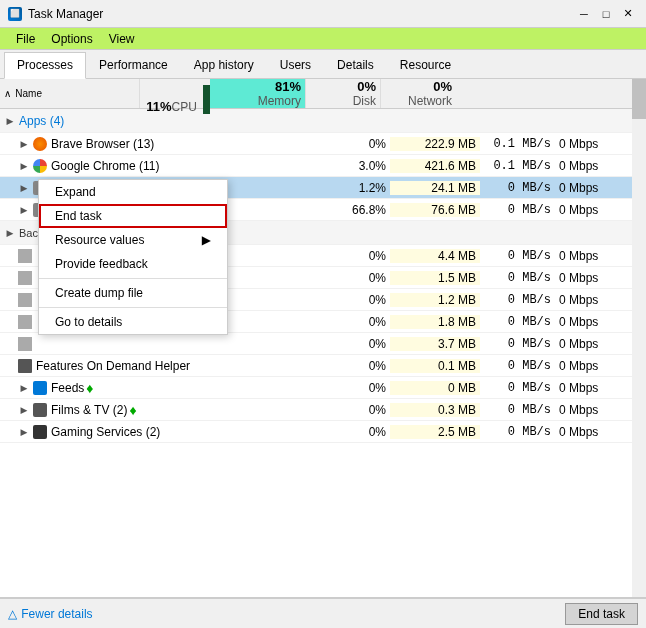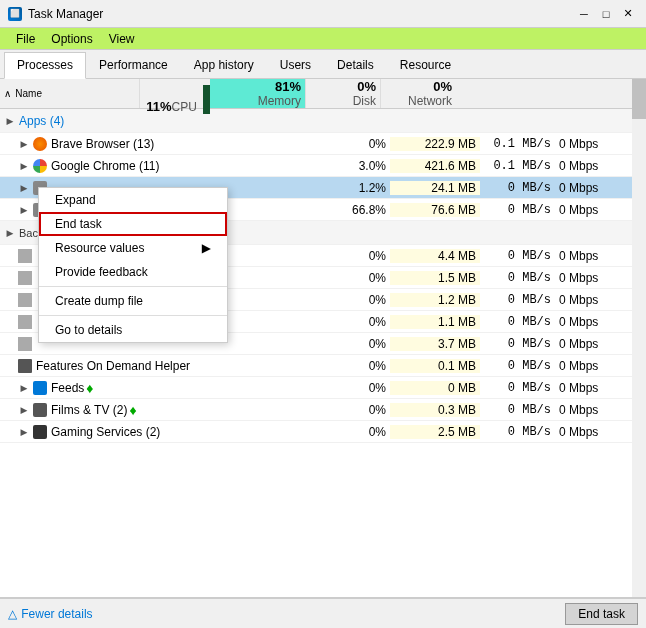--- a/index.html
+++ b/index.html
@@ -106,21 +106,20 @@
     
     .context-menu {
       position: absolute;
       top: 100px;
       left: 38px;
       background: white;
       border: 1px solid #ccc;
       box-shadow: 2px 2px 8px rgba(0,0,0,0.2);
       z-index: 100;
       width: 190px;
-      margin-top: 8px;
     }
     .cm-item {
       padding: 5px 16px;
       cursor: pointer;
       font-size: 12px;
       display: flex;
       align-items: center;
       justify-content: space-between;
     }
     .cm-item.highlighted {
@@ -340,21 +339,21 @@
       <div class="col-memory">1.2 MB</div>
       <div class="col-disk">0 MB/s</div>
       <div class="col-network">0 Mbps</div>
     </div>
     <div class="row">
       <div class="col-name indent1">
           <span class="app-icon" style="background:#aaa;"></span>
         </div>
       <div class="col-status"></div>
       <div class="col-cpu">0%</div>
-      <div class="col-memory">1.1 MB</div>
+      <div class="col-memory">1.8 MB</div>
       <div class="col-disk">0 MB/s</div>
       <div class="col-network">0 Mbps</div>
     </div>
     <div class="row">
       <div class="col-name indent1">
           <span class="app-icon" style="background:#aaa;"></span>
         </div>
       <div class="col-status"></div>
       <div class="col-cpu">0%</div>
       <div class="col-memory">3.7 MB</div>

